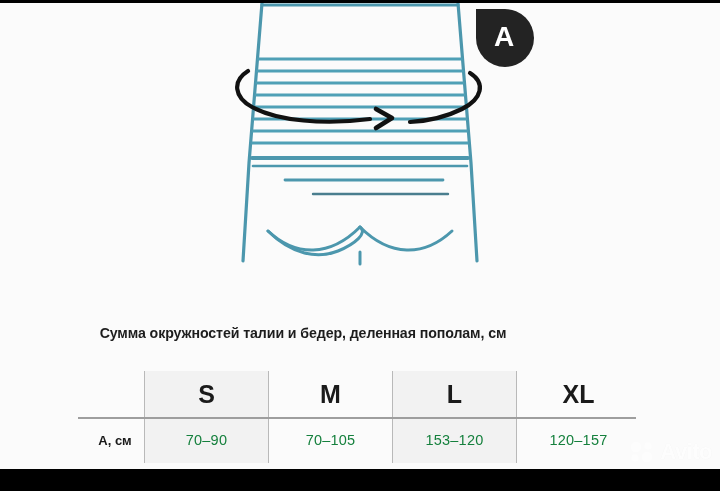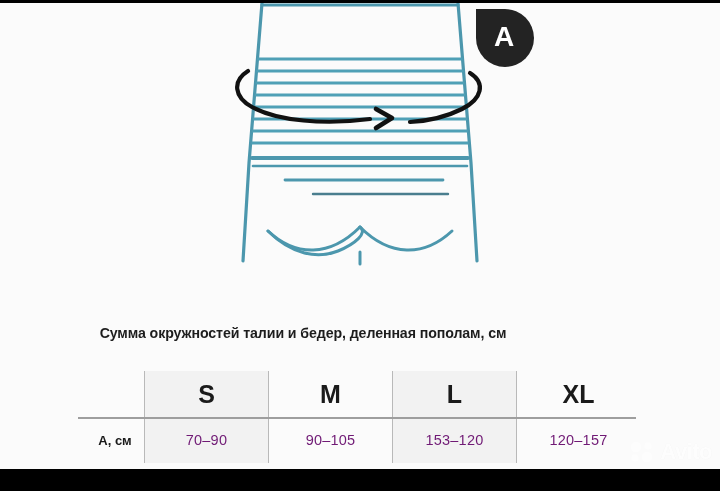--- a/index.html
+++ b/index.html
@@ -121,21 +121,21 @@
   }
   .row-label {
     font-size: 13px;
     font-weight: bold;
     color: #1a1a1a;
     margin-left: 8px;
   }
   .range-val {
     font-size: 14.5px;
     font-weight: normal;
-    color: #701a75;
+    color: #15803d;
     letter-spacing: 0.2px;
   }
   .midrule {
     position: absolute;
     left: 0px;
     top: 46px;
     width: 558px;
     height: 1.5px;
     background: #9e9e9e;
   }
@@ -250,21 +250,21 @@
             </td>
           </tr>
           <tr class="val-row">
             <td class="col-label cell-plain">
               <span class="row-label">А, см</span>
             </td>
             <td class="col-size cell-shaded vline">
               <span class="range-val">70–90</span>
             </td>
             <td class="col-size cell-plain vline">
-              <span class="range-val">90–105</span>
+              <span class="range-val">70–105</span>
             </td>
             <td class="col-size cell-shaded vline">
               <span class="range-val">153–120</span>
             </td>
             <td class="col-size cell-plain vline">
               <span class="range-val">120–157</span>
             </td>
           </tr>
         </tbody>
       </table>

